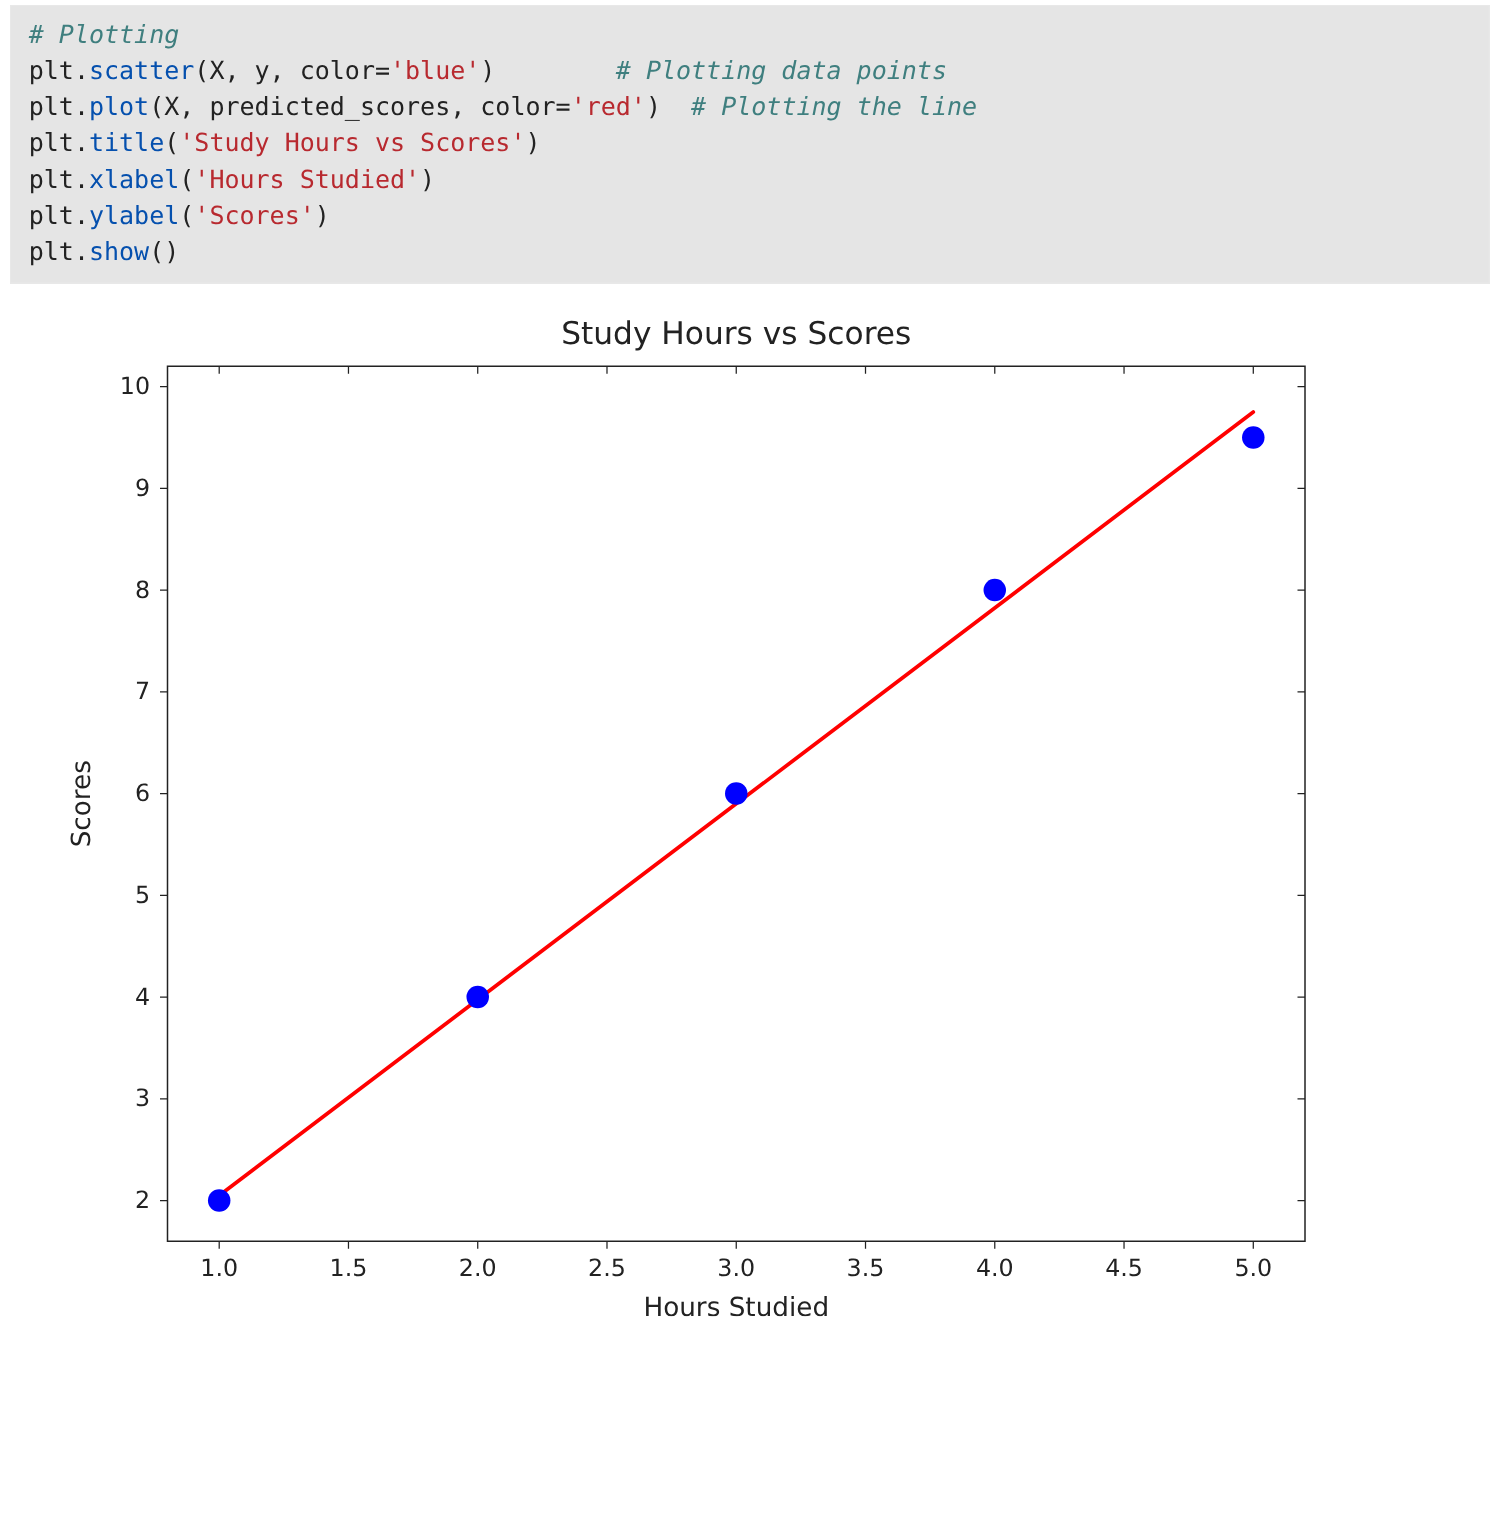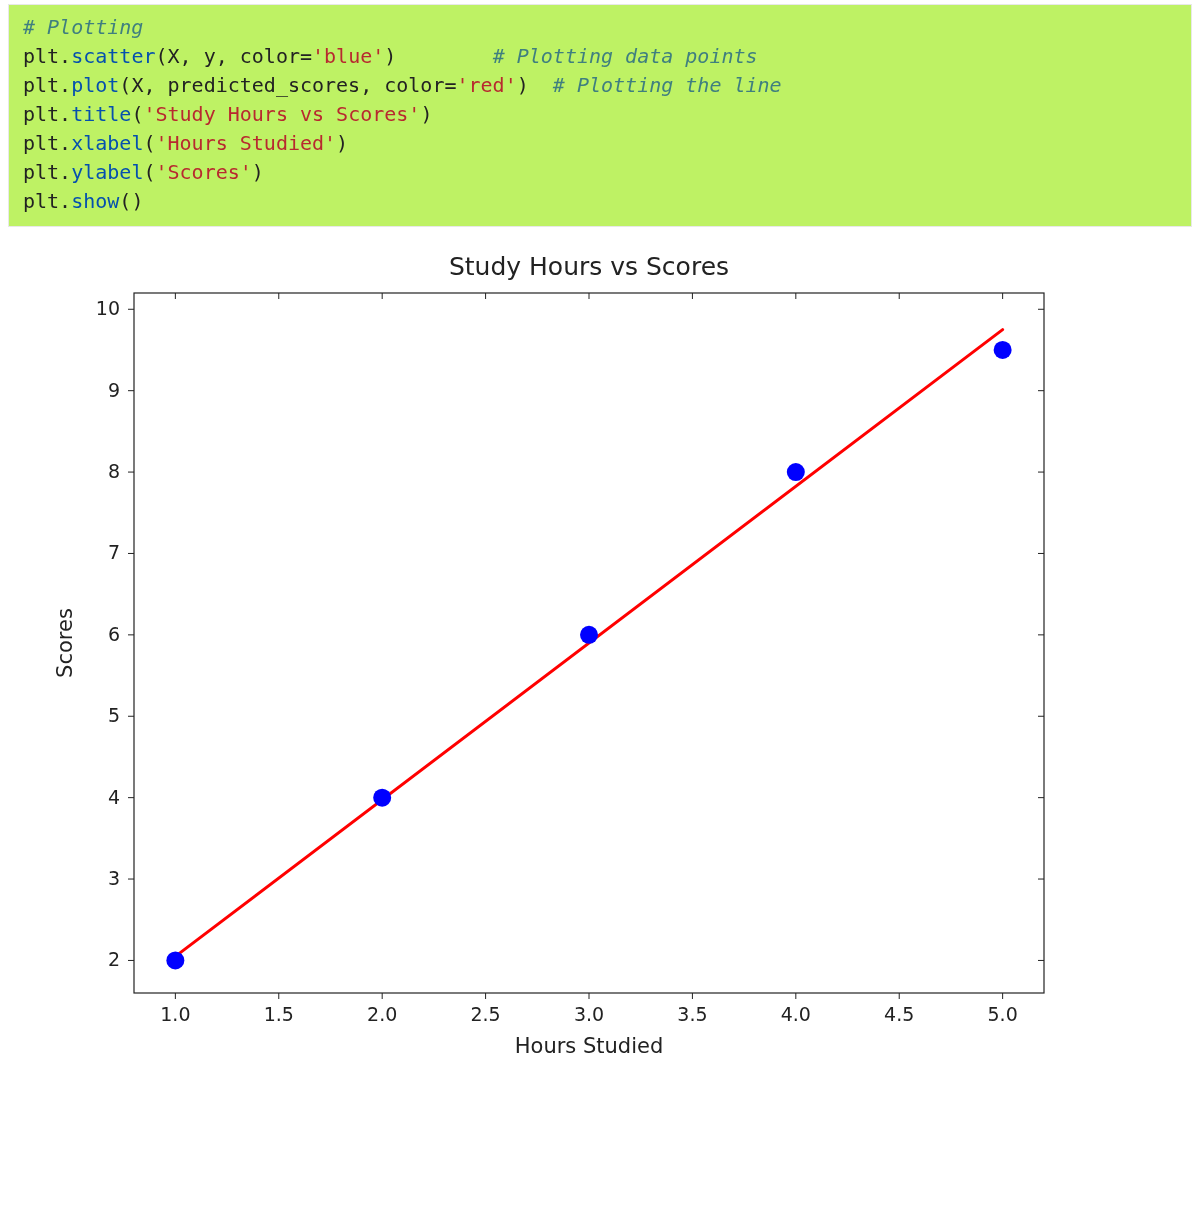--- a/index.html
+++ b/index.html
@@ -4,21 +4,21 @@
 <style>
   * { box-sizing: border-box; }
   body {
     margin: 0;
     padding: 0;
     background: #ffffff;
     font-family: "DejaVu Sans", Arial, sans-serif;
     width: 1200px;
   }
   .code-cell {
-    background: #bef264;
+    background: #e5e5e5;
     border: 1px solid #e8e8e8;
     margin: 4px 8px 0 8px;
     padding: 8px 14px 10px 14px;
     font-family: "DejaVu Sans Mono", Menlo, Consolas, monospace;
     font-size: 20px;
     line-height: 1.45;
     white-space: pre;
     color: #222;
   }
   .c-comment { color: #3f7f7f; font-style: italic; }

